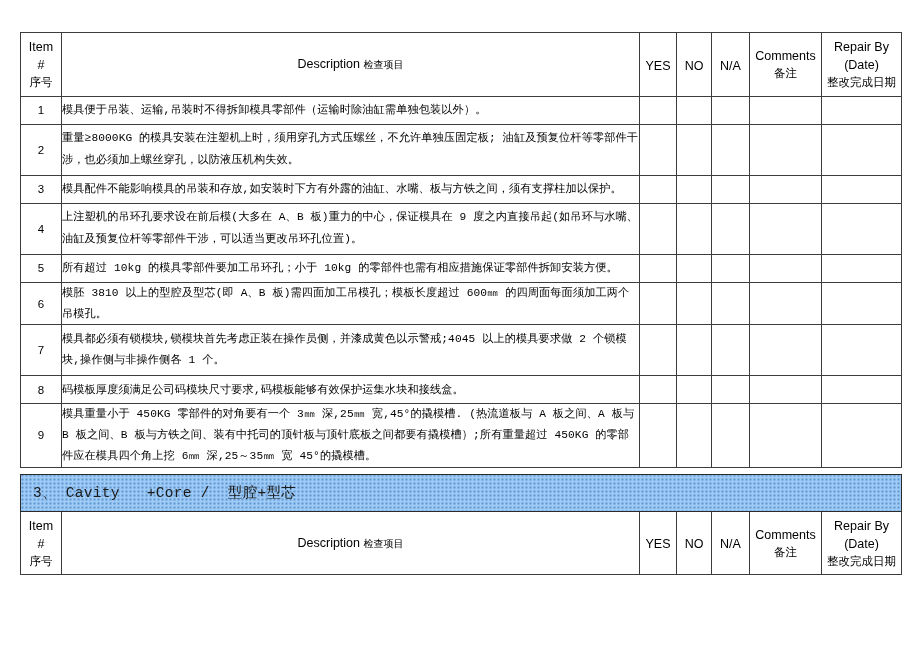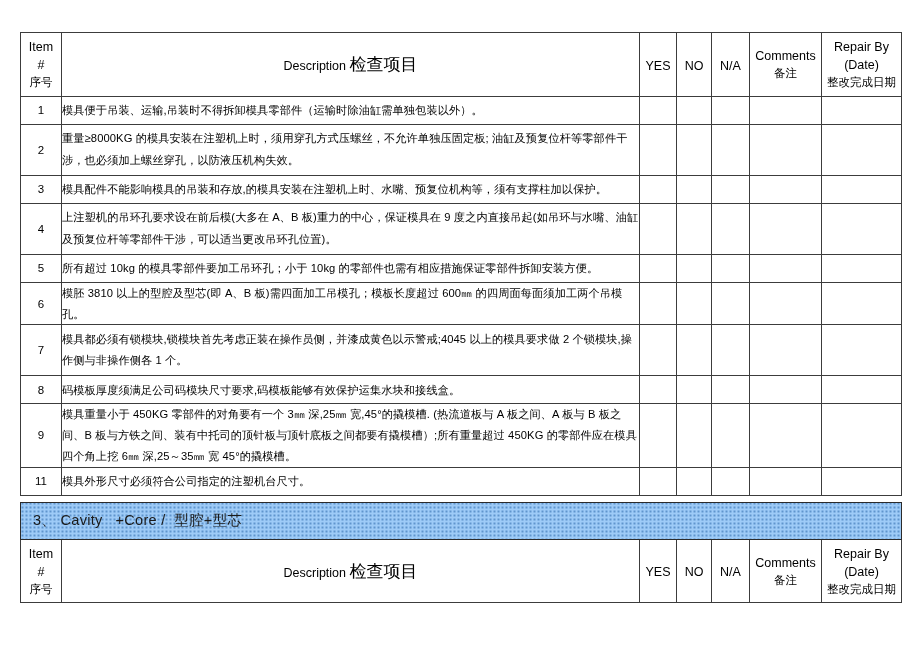--- a/index.html
+++ b/index.html
@@ -74,33 +74,33 @@
   .hdr-item {
     text-align: center;
     line-height: 1.5;
   }
   .hdr-desc {
     text-align: center;
     font-size: 12.5px;
     padding-left: 10px;
   }
   .hdr-desc .hdr-cn {
-    font-size: 17px;
+    font-size: 10px;
   }
   .hdr-stack > div { display: block; }
 
   
   td.num {
     text-align: center;
     font-size: 11.5px;
     vertical-align: middle;
   }
   td.desc {
     text-align: left;
-    font-family: Liberation Sans, sans-serif;
+    font-family: Liberation Mono, monospace;
     font-size: 11.2px;
     line-height: 1.85;
     padding: 4px 7px 4px 8px;
     letter-spacing: 0.1px;
   }
   td.blank { background: #ffffff; }
 
   tr.r-1 td { height: 28px; }
   tr.r-2 td { height: 51px; }
   tr.r-2 td.desc { line-height: 1.95; }
@@ -113,21 +113,21 @@
     background-size: 4px 4px;
     height: 37px;
     padding: 0 0 0 12px;
     border-left: 1px solid #2b2b2b;
     border-right: 1px solid #2b2b2b;
     border-top: 1px solid #2b2b2b;
     border-bottom: 1px solid #2b2b2b;
     vertical-align: middle;
   }
   .section-label {
-    font-family: Liberation Sans, sans-serif;
+    font-family: Liberation Mono, monospace;
     font-size: 14.5px;
     color: #1a1a1a;
     letter-spacing: 0.3px;
     white-space: pre;
   }
 
   
   .gap { height: 6px; }
 </style>
 </head>
@@ -192,21 +192,21 @@
           <td class="desc">重量≥8000KG 的模具安装在注塑机上时，须用穿孔方式压螺丝，不允许单独压固定板; 油缸及预复位杆等零部件干涉，也必须加上螺丝穿孔，以防液压机构失效。</td>
           <td class="blank"></td>
           <td class="blank"></td>
           <td class="blank"></td>
           <td class="blank"></td>
           <td class="blank"></td>
         </tr>
 
         <tr class="r-1">
           <td class="num">3</td>
-          <td class="desc">模具配件不能影响模具的吊装和存放,的模具安装在注塑机上时、水嘴、预复位机构等，须有支撑柱加以保护。</td>
+          <td class="desc">模具配件不能影响模具的吊装和存放,如安装时下方有外露的油缸、水嘴、板与方铁之间，须有支撑柱加以保护。</td>
           <td class="blank"></td>
           <td class="blank"></td>
           <td class="blank"></td>
           <td class="blank"></td>
           <td class="blank"></td>
         </tr>
 
         <tr class="r-2">
           <td class="num">4</td>
           <td class="desc">上注塑机的吊环孔要求设在前后模(大多在 A、B 板)重力的中心，保证模具在 9 度之内直接吊起(如吊环与水嘴、油缸及预复位杆等零部件干涉，可以适当更改吊环孔位置)。</td>
@@ -261,29 +261,20 @@
           <td class="num">9</td>
           <td class="desc">模具重量小于 450KG 零部件的对角要有一个 3㎜ 深,25㎜ 宽,45°的撬模槽. (热流道板与 A 板之间、A 板与 B 板之间、B 板与方铁之间、装有中托司的顶针板与顶针底板之间都要有撬模槽）;所有重量超过 450KG 的零部件应在模具四个角上挖 6㎜ 深,25～35㎜ 宽 45°的撬模槽。</td>
           <td class="blank"></td>
           <td class="blank"></td>
           <td class="blank"></td>
           <td class="blank"></td>
           <td class="blank"></td>
         </tr>
 
 
-        <tr class="r-1">
-          <td class="num">11</td>
-          <td class="desc">模具外形尺寸必须符合公司指定的注塑机台尺寸。</td>
-          <td class="blank"></td>
-          <td class="blank"></td>
-          <td class="blank"></td>
-          <td class="blank"></td>
-          <td class="blank"></td>
-        </tr>
       </tbody>
     </table>
 
     <div class="gap"></div>
 
     <table class="checklist">
       <colgroup>
         <col class="c-item">
           <col class="c-desc">
           <col class="c-yes">

